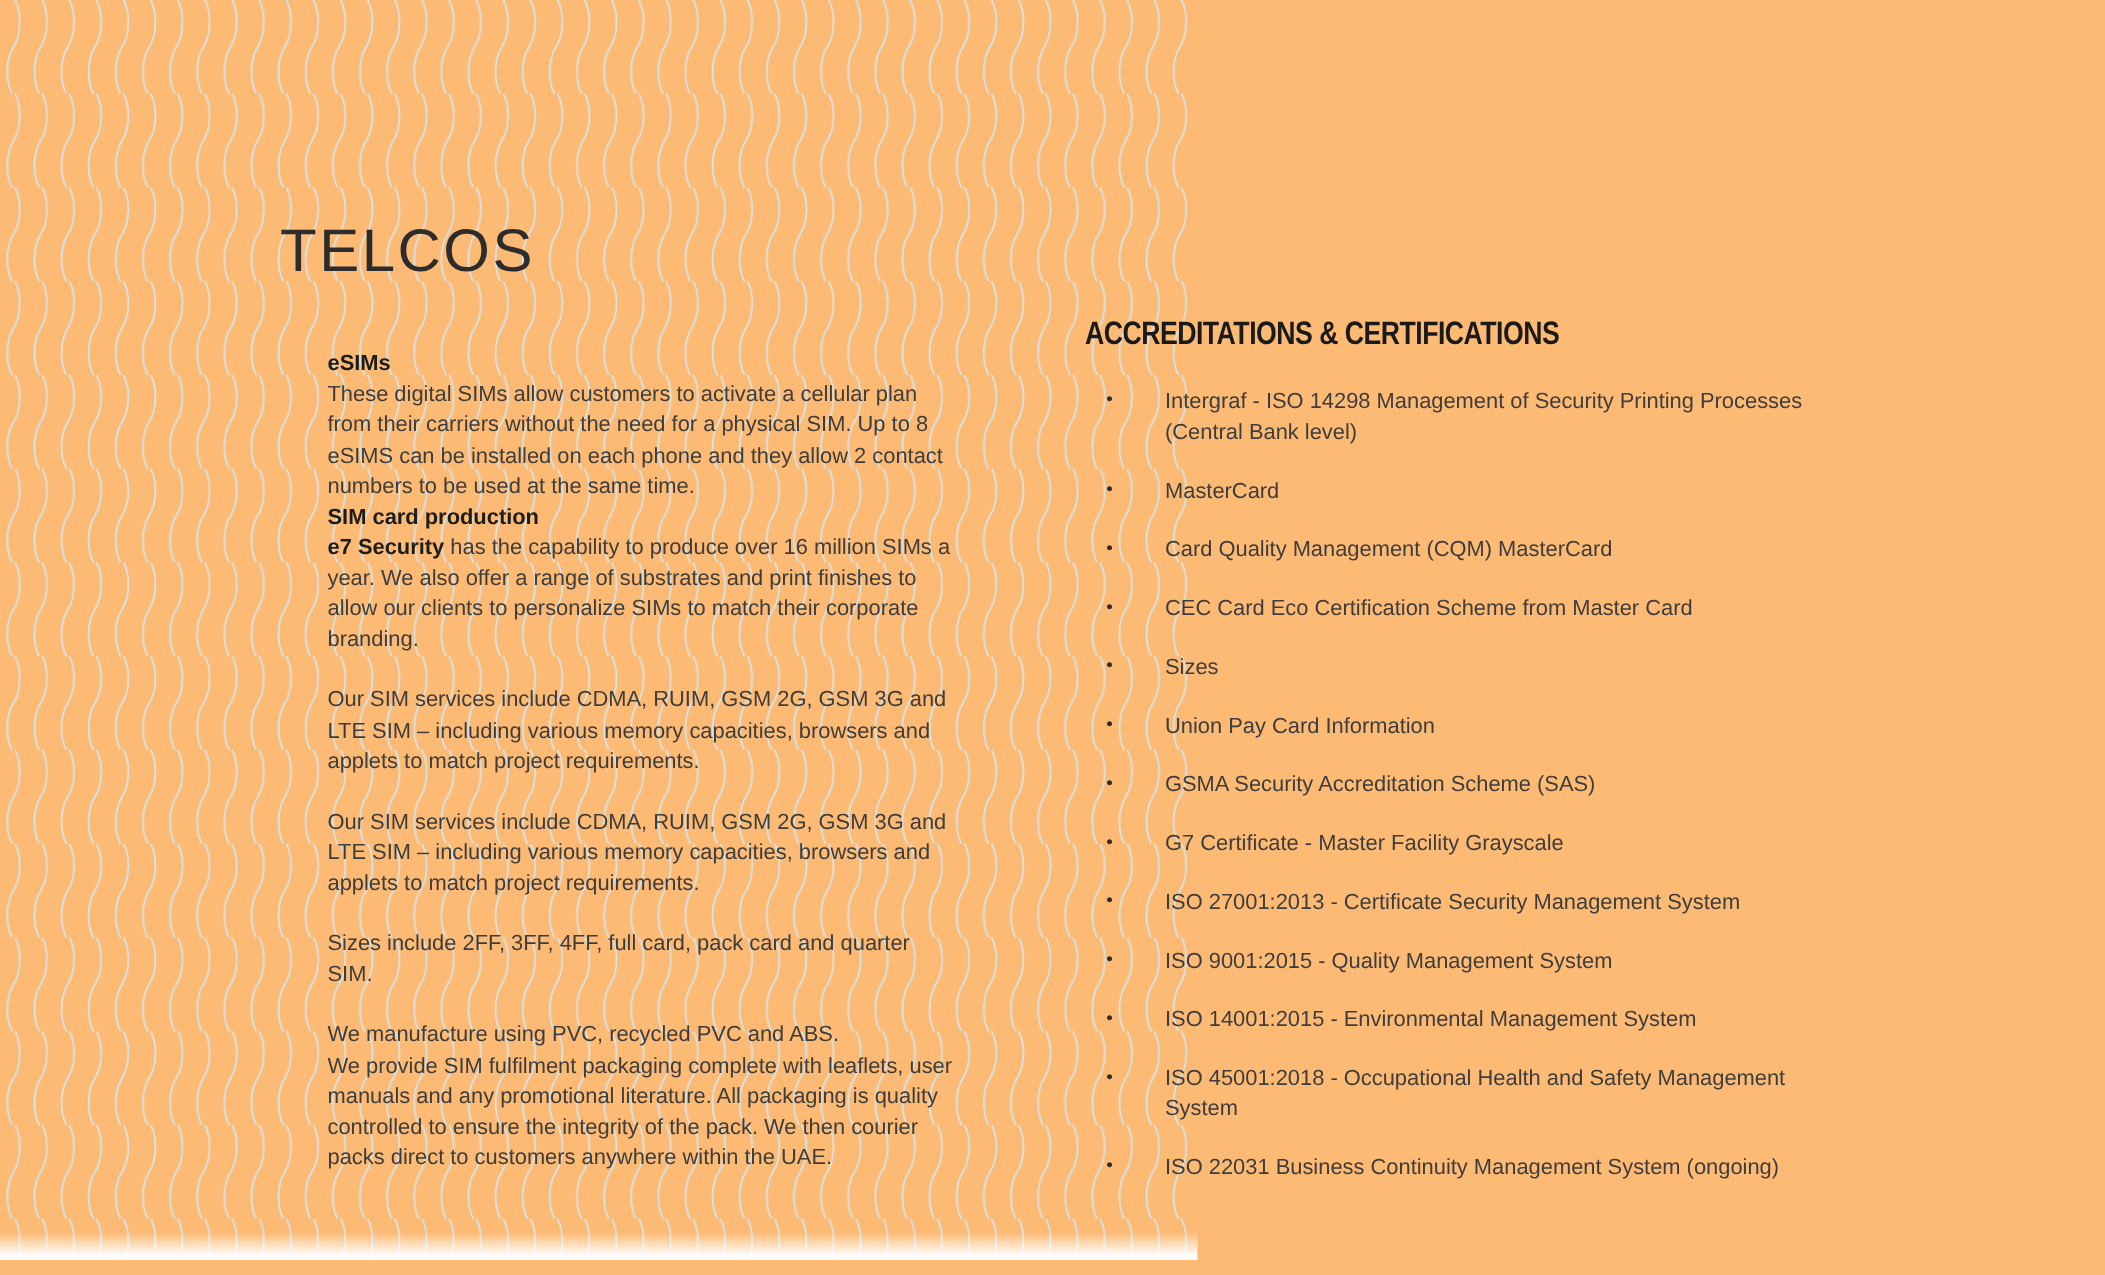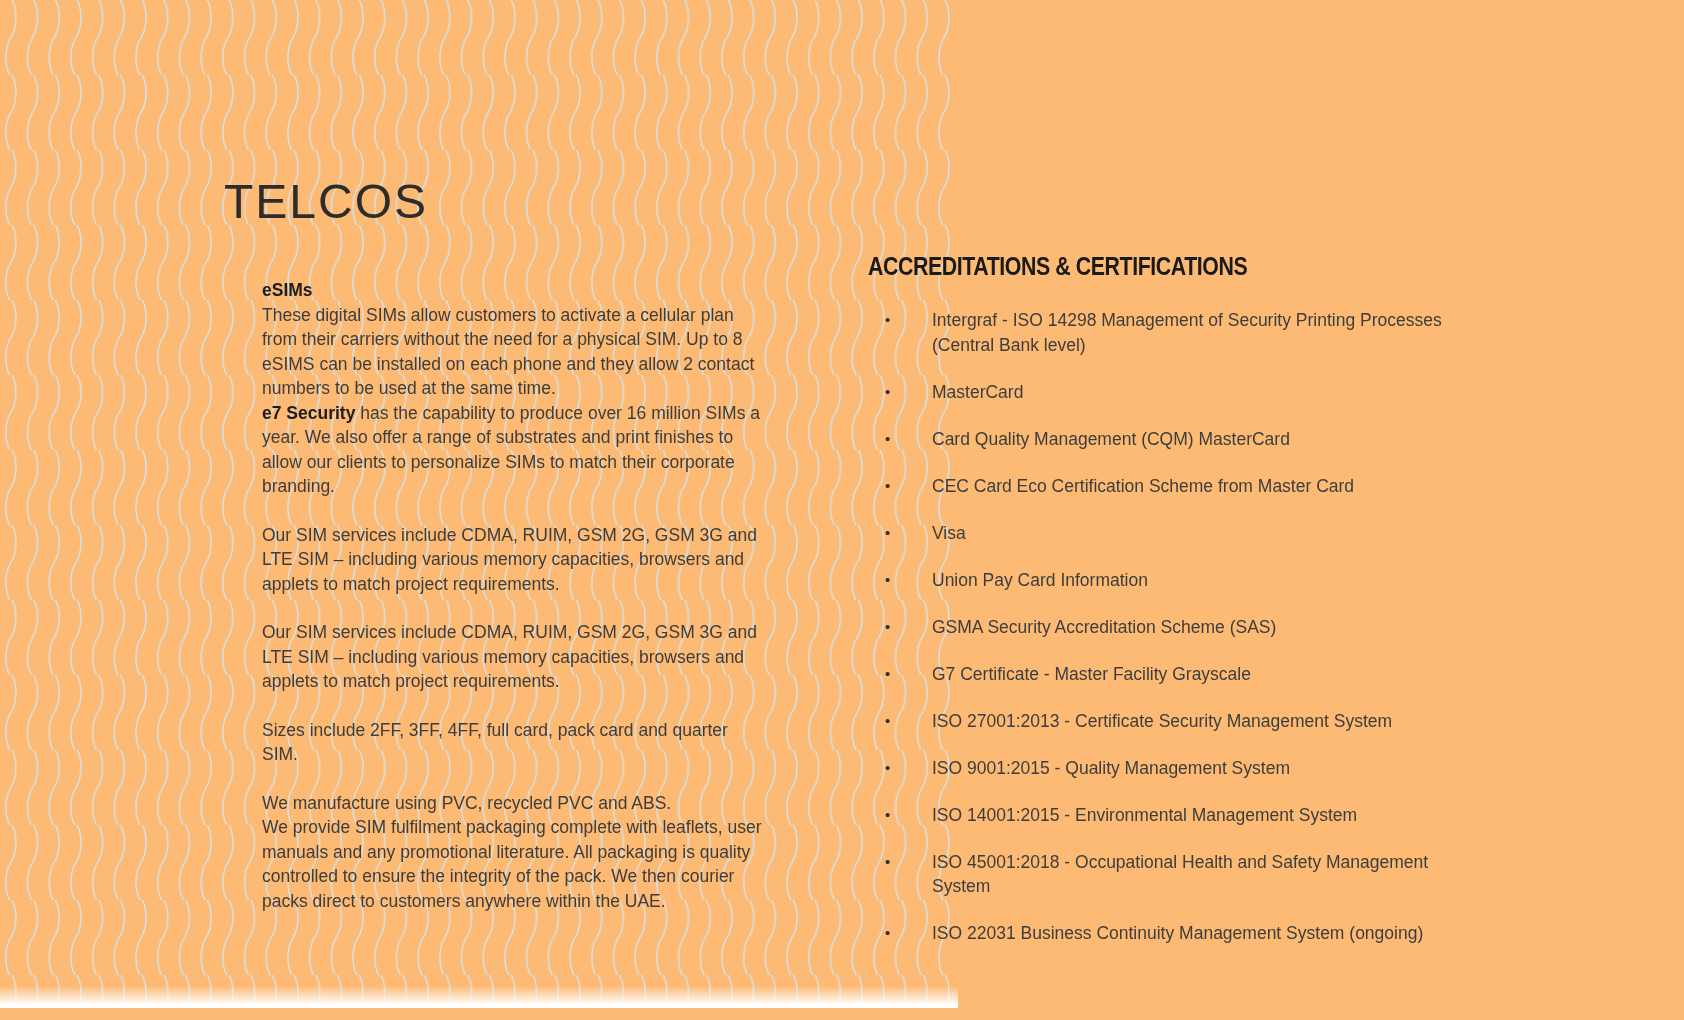--- a/index.html
+++ b/index.html
@@ -103,20 +103,21 @@
   <h1 class="page-title">TELCOS</h1>
 
   <div class="left-col">
 
     <section>
       <h3>eSIMs</h3>
       <p><strong></strong><span>These digital SIMs allow customers to activate a cellular plan from their carriers without the need for a physical SIM. Up to 8 eSIMS can be installed on each phone and they allow 2 contact numbers to be used at the same time.</span></p>
     </section>
 
     <section>
+      <h3>SIM card production</h3>
       <p><strong>e7 Security</strong><span> has the capability to produce over 16 million SIMs a year. We also offer a range of substrates and print finishes to allow our clients to personalize SIMs to match their corporate branding.</span></p>
       <p><strong></strong><span>Our SIM services include CDMA, RUIM, GSM 2G, GSM 3G and LTE SIM – including various memory capacities, browsers and applets to match project requirements.</span></p>
       <p><strong></strong><span>Our SIM services include CDMA, RUIM, GSM 2G, GSM 3G and LTE SIM – including various memory capacities, browsers and applets to match project requirements.</span></p>
       <p><strong></strong><span>Sizes include 2FF, 3FF, 4FF, full card, pack card and quarter SIM.</span></p>
       <p><strong></strong><span>We manufacture using PVC, recycled PVC and ABS.</span></p>
     </section>
 
     <section>
       <p><strong></strong><span>We provide SIM fulfilment packaging complete with leaflets, user manuals and any promotional literature. All packaging is quality controlled to ensure the integrity of the pack. We then courier packs direct to customers anywhere within the UAE.</span></p>
     </section>
@@ -137,21 +138,21 @@
       <li>
           <span class="dot">•</span>
           <span class="txt">Card Quality Management (CQM) MasterCard</span>
         </li>
       <li>
           <span class="dot">•</span>
           <span class="txt">CEC Card Eco Certification Scheme from Master Card</span>
         </li>
       <li>
           <span class="dot">•</span>
-          <span class="txt">Visa</span>
+          <span class="txt">Sizes</span>
         </li>
       <li>
           <span class="dot">•</span>
           <span class="txt">Union Pay Card Information</span>
         </li>
       <li>
           <span class="dot">•</span>
           <span class="txt">GSMA Security Accreditation Scheme (SAS)</span>
         </li>
       <li>

